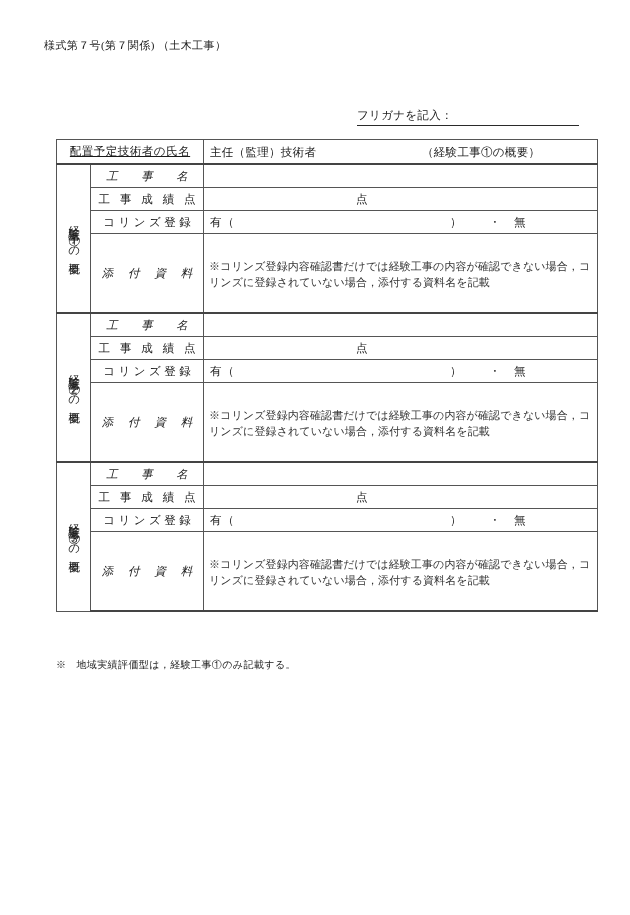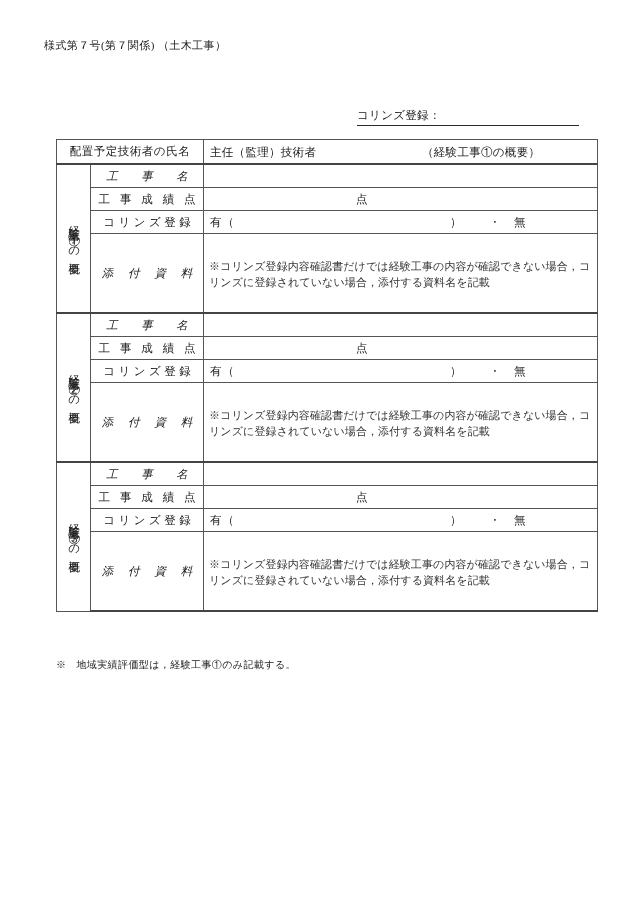--- a/index.html
+++ b/index.html
@@ -76,20 +76,21 @@
   
   col.c-vert  { width: 34px; }
   col.c-label { width: 113px; }
   col.c-value { width: 394px; }
 
   
   .hdr-name-cell {
     height: 23px;
     text-align: center;
     letter-spacing: 0.5px;
+    text-decoration: underline;
   }
   .hdr-value-cell {
     height: 23px;
     position: relative;
   }
   .hdr-value-cell .left-txt {
     position: absolute;
     left: 6px;
     top: 50%;
     transform: translateY(-50%);
@@ -221,21 +222,21 @@
   .footnote .mark { margin-right: 10px; }
 </style>
 </head>
 <body>
 
 <div class="page">
 
   <div class="form-code">様式第７号(第７関係) （土木工事）</div>
 
 
-  <div class="company-line">コリンズ登録：</div>
+  <div class="company-line">フリガナを記入：</div>
 
   <table class="form-table">
     <colgroup>
       <col class="c-vert">
       <col class="c-label">
       <col class="c-value">
     </colgroup>
     <tbody>
 
       <tr>

